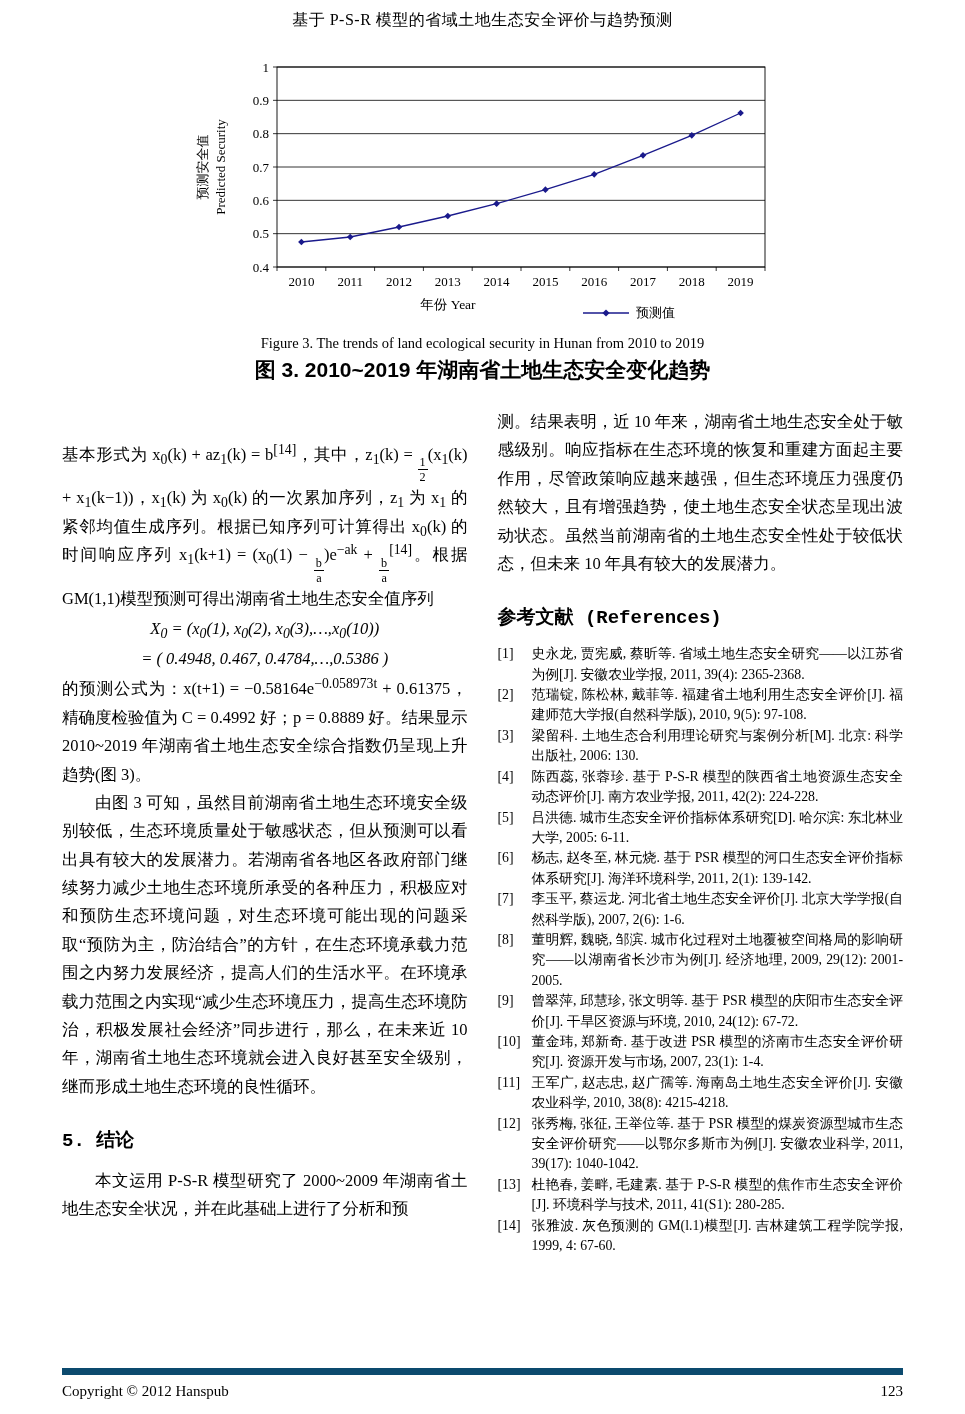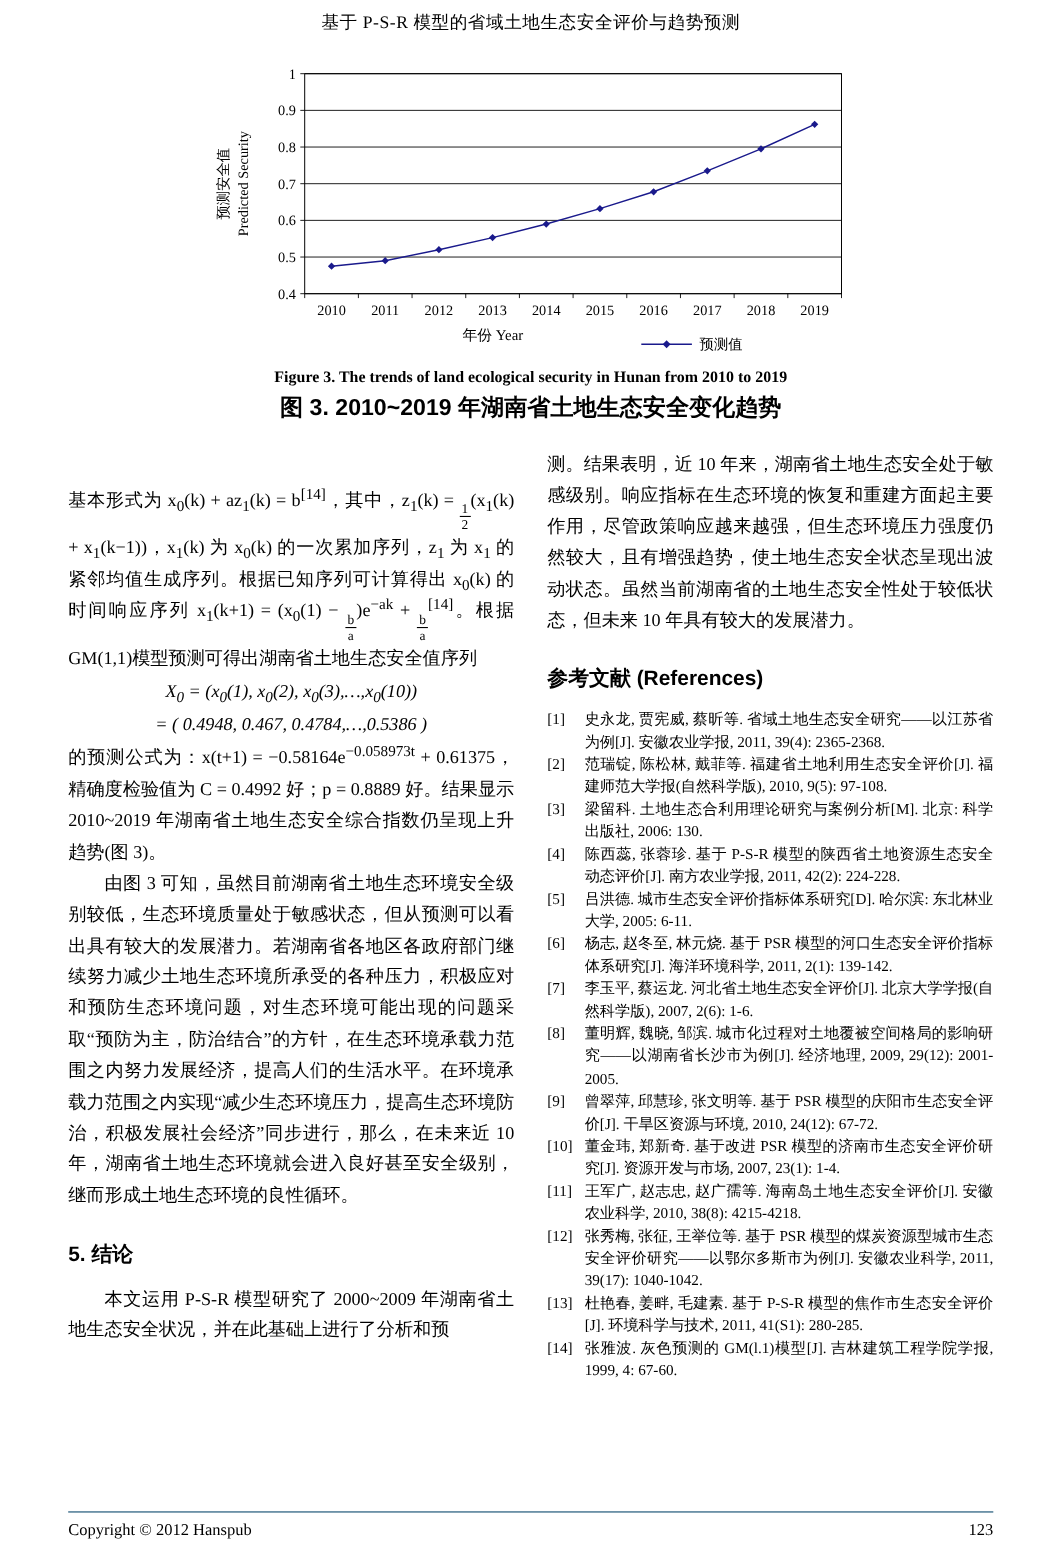--- a/index.html
+++ b/index.html
@@ -3,36 +3,36 @@
 <meta charset="utf-8">
 <style>
   *{margin:0;padding:0;box-sizing:border-box}
   html,body{background:#fff}
   .page{width:965px;height:1414px;background:#fff;position:relative;margin:0 auto;
         font-family:"Liberation Serif","DejaVu Serif",serif;color:#000;overflow:hidden}
   .inner{padding:10px 62px 0}
   .header-title{text-align:center;font-size:16px;letter-spacing:.5px}
   .figure-block{margin-top:24px;text-align:center}
   svg.chart{display:block;margin:0 auto}
-  .caption-en{font-weight:700;font-size:14.5px;margin-top:8px}
+  .caption-en{font-weight:400;font-size:14.5px;margin-top:8px}
   .caption-zh{font-weight:700;font-size:21px;margin-top:4px;font-family:"Liberation Sans","DejaVu Sans",sans-serif}
   .columns{display:flex;gap:30px;margin-top:24px;align-items:center}
   .column{flex:1;min-width:0}
   .p{font-size:16.5px;line-height:1.72;text-align:justify}
   .p.indent{text-indent:2em}
   .formula{font-size:16.5px;line-height:1.7;text-align:center;font-style:italic;margin:2px 0}
-  h2.section-heading{font-family:Liberation Sans, sans-serif;font-size:19px;margin:26px 0 14px;font-weight:700}
+  h2.section-heading{font-family:Liberation Mono, monospace;font-size:19px;margin:26px 0 14px;font-weight:700}
   .refs-heading{margin:30px 0 12px}
   .frac{display:inline-flex;flex-direction:column;text-align:center;vertical-align:-0.55em;font-size:.74em;line-height:1.15}
   .frac>span:first-child{border-bottom:1px solid #000;padding:0 2px}
   .ref-list{margin-top:2px}
   .ref-item{display:flex;font-size:13.8px;line-height:1.48;text-align:justify}
   .ref-num{flex:0 0 34px}
   .ref-text{flex:1}
-  .footer{position:absolute;left:62px;right:62px;bottom:14px;border-top:1px solid #0c4a6e;
+  .footer{position:absolute;left:62px;right:62px;bottom:14px;border-top:7px solid #0c4a6e;
           padding-top:8px;display:flex;justify-content:space-between;font-size:15px}
   svg text{font-family:"Liberation Serif","DejaVu Serif",serif;fill:#000}
   sup,sub{line-height:0}
 </style>
 </head>
 <body>
 
 <div class="page">
   <div class="inner">
 

